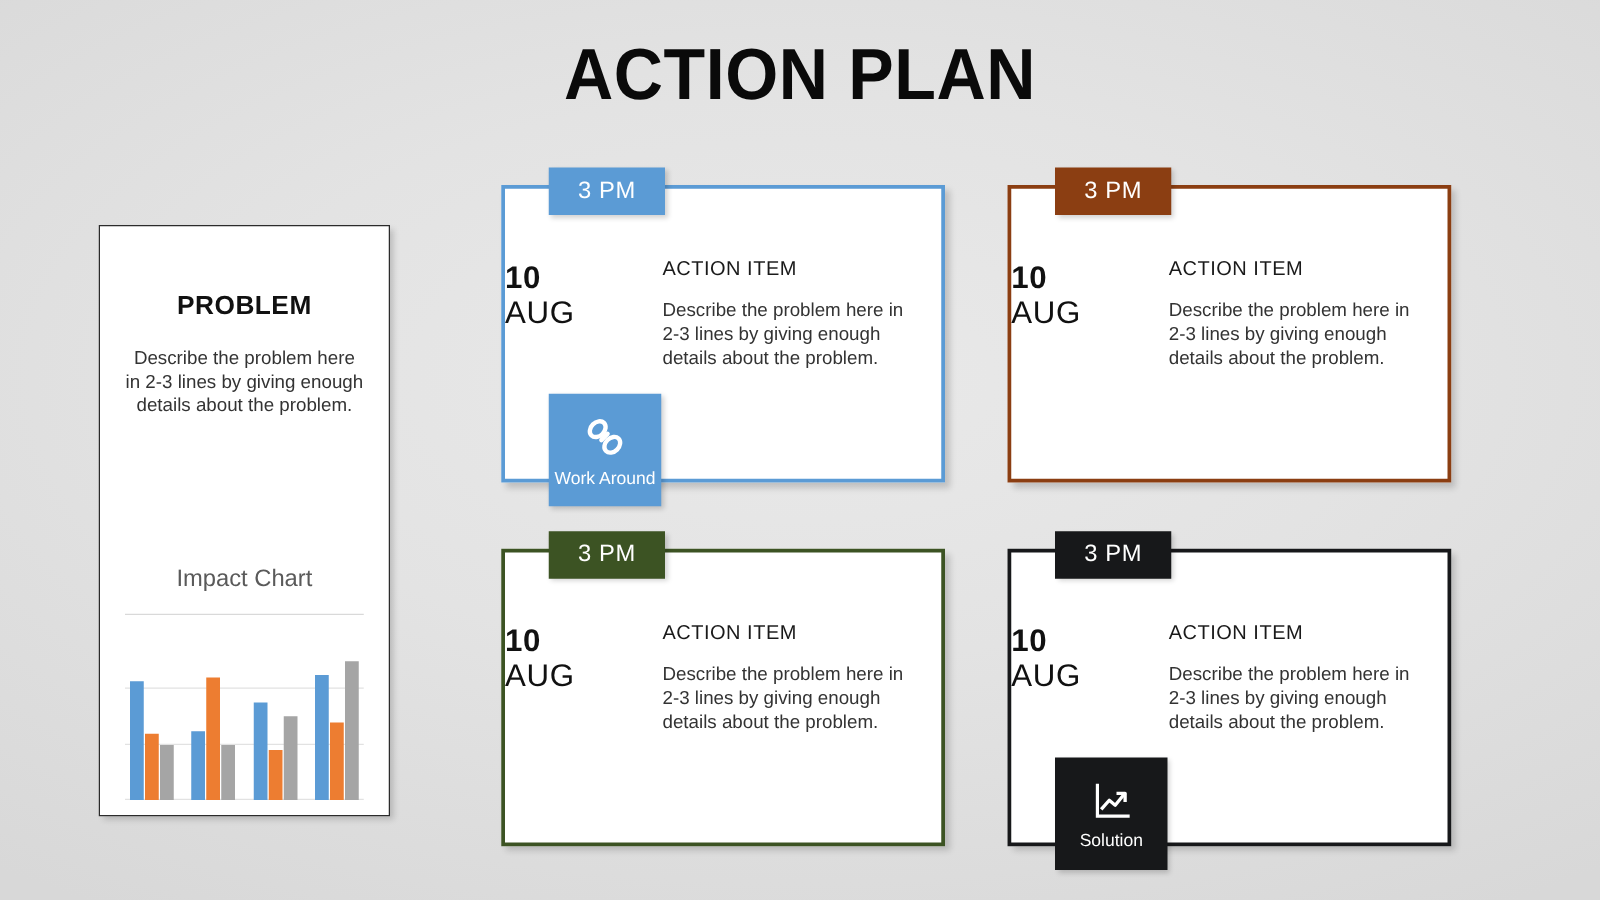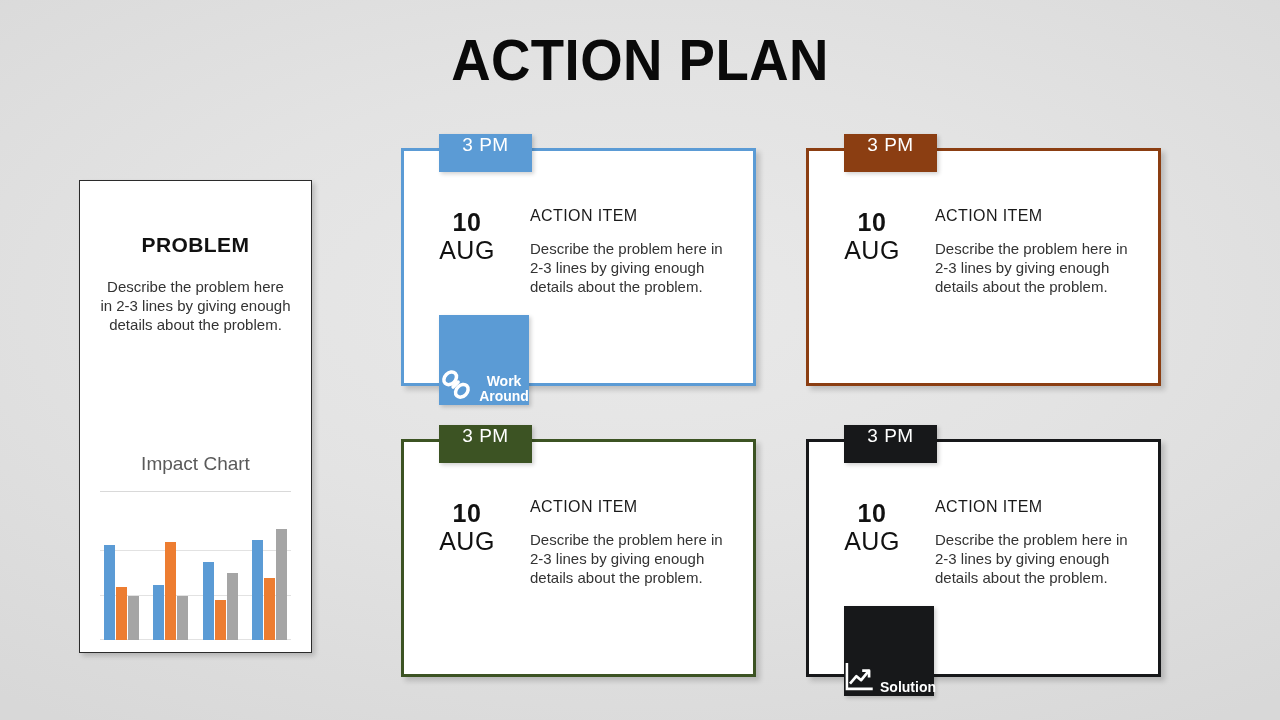--- a/index.html
+++ b/index.html
@@ -111,21 +111,20 @@
   }
   .card-inner {
     position: absolute;
     inset: 0;
     display: flex;
     padding: 56px 0 0 0;
   }
   .date-col {
     width: 126px;
     flex: 0 0 126px;
-    text-align: center;
     padding-top: 2px;
   }
   .date-day {
     font-size: 25px;
     font-weight: 700;
     color: #111;
     line-height: 1.08;
     letter-spacing: 0.5px;
   }
   .date-month {
@@ -155,40 +154,41 @@
   
   .time-tab {
     position: absolute;
     top: -17px;
     left: 35px;
     width: 93px;
     height: 38px;
     color: #ffffff;
     font-size: 19px;
     display: flex;
+    align-items: center;
     justify-content: center;
     letter-spacing: 0.5px;
     z-index: 4;
     box-shadow: 2px 2px 4px rgba(0,0,0,0.18);
   }
 
   
   .icon-badge {
     position: absolute;
     left: 35px;
     bottom: -22px;
     width: 90px;
     height: 90px;
     z-index: 4;
     display: flex;
-    align-items: flex-end;
+    flex-direction: column;
+    align-items: center;
     justify-content: center;
     color: #ffffff;
     box-shadow: 2px 2px 4px rgba(0,0,0,0.18);
-    font-weight: bold;
   }
   .icon-badge svg { display: block; }
   .badge-label {
     font-size: 14px;
     line-height: 1.12;
     text-align: center;
     margin-top: 5px;
     padding: 0 3px;
   }
 </style>

